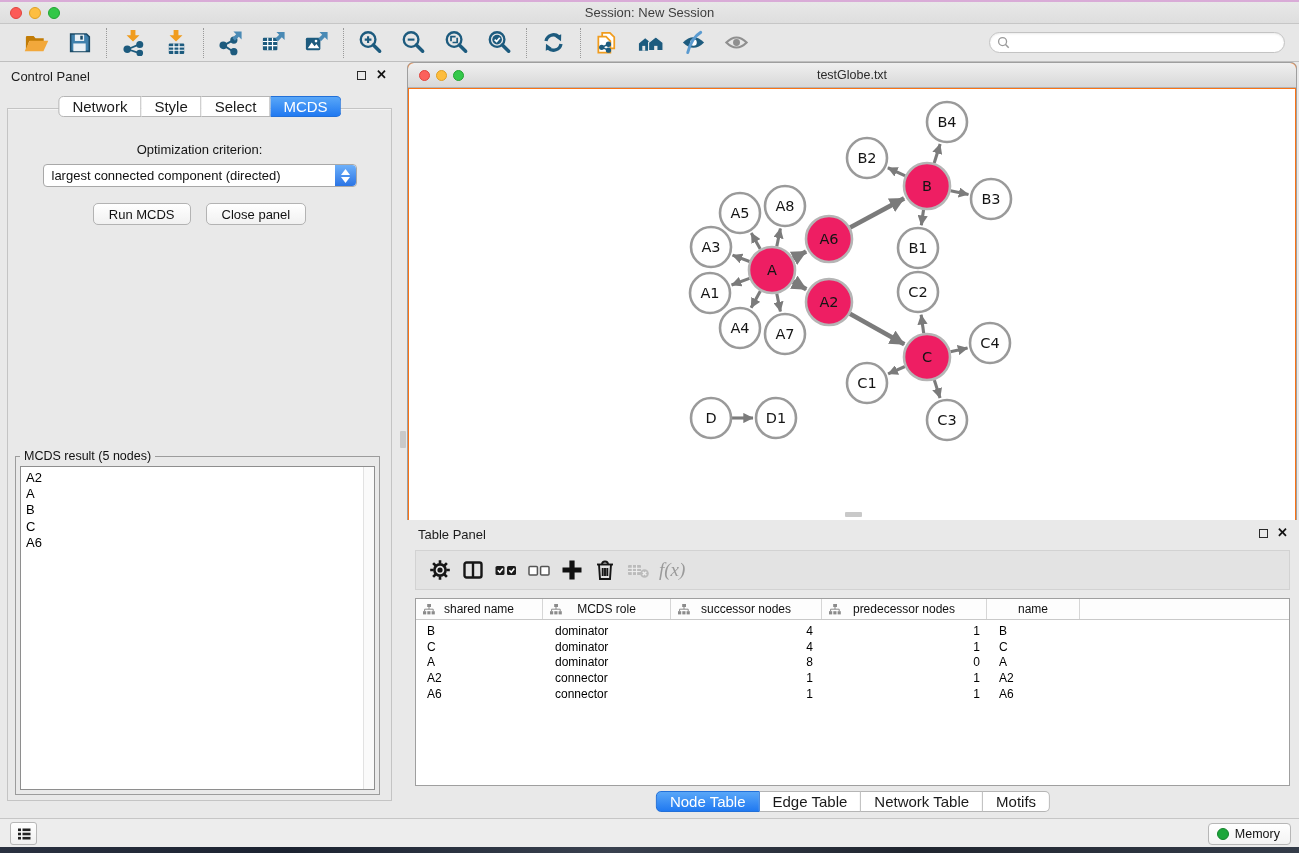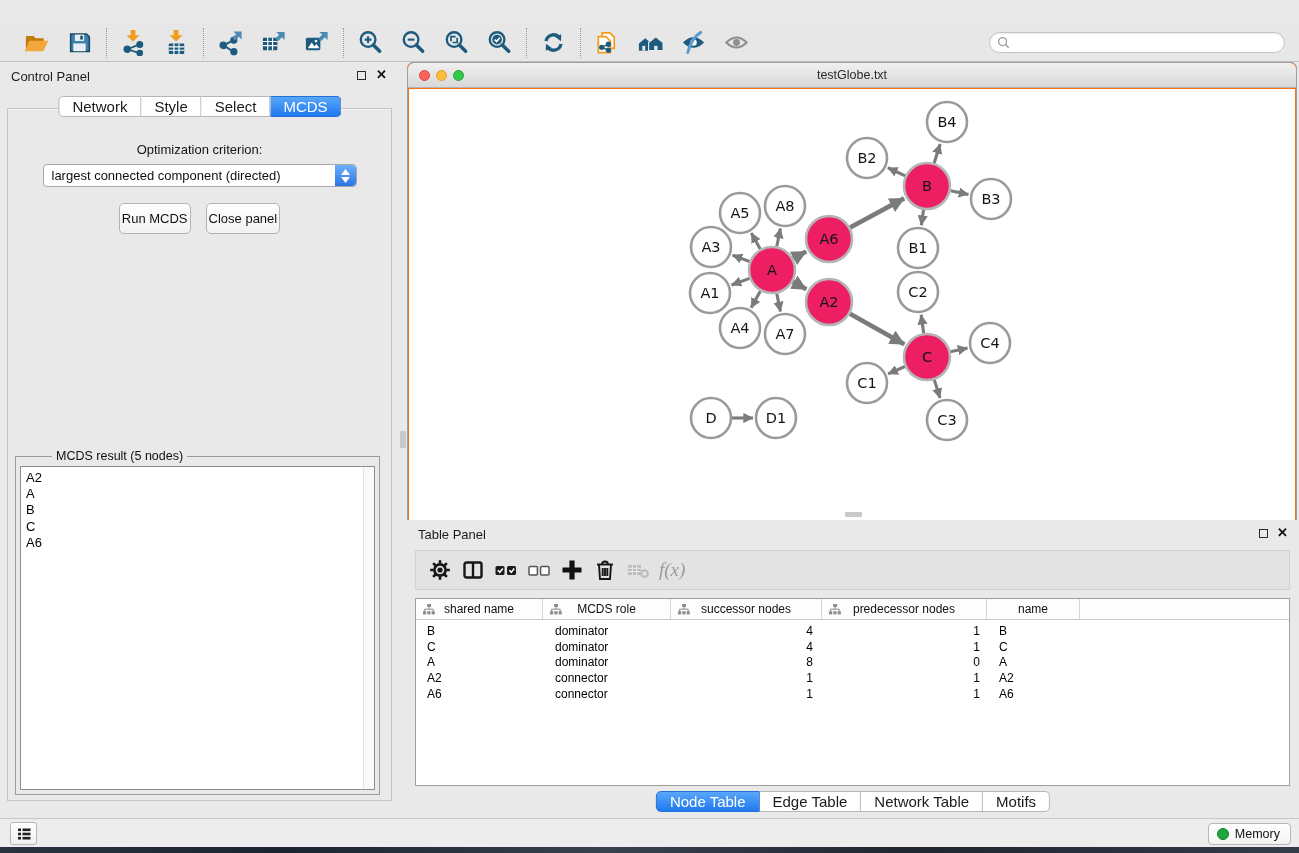--- a/index.html
+++ b/index.html
@@ -47,26 +47,26 @@
   .cp-content { position:absolute; left:7px; right:8px; top:46px; bottom:17px;
     border:1px solid #c4c4c4; background:#e9e9e9; box-shadow:inset 0 1px 0 #f4f4f4; }
   .opt-label { margin-top:33px; text-align:center; font-size:13px; color:#141414; }
   .criterion { position:relative; width:314px; margin:7px auto 16px auto; height:23px; background:#fff;
     border:1px solid #a8a8a8; border-radius:4px; font-size:13px; line-height:21px; padding-left:8px; color:#101010; }
   .criterion .stepper { position:absolute; right:0px; top:0px; bottom:0px; width:21px;
     background:linear-gradient(#6db0fa,#2b74e4); border-radius:0 4px 4px 0; display:flex; flex-direction:column;
     align-items:center; justify-content:center; gap:2px; }
   .stepper svg { display:block; }
   .btn-row { margin-top:13px; display:flex; justify-content:center; gap:15px; }
-  .push-btn { height:31px; padding:0 2px; font-size:13px; color:#111; background:linear-gradient(#ffffff,#f1f1f1);
+  .push-btn { height:22px; padding:0 15px; font-size:13px; color:#111; background:linear-gradient(#ffffff,#f1f1f1);
     border:1px solid #b3b3b3; border-radius:5px; font-family:"Liberation Sans",sans-serif; }
 
   .mcds-fieldset { position:absolute; left:7px; right:11px; top:347px; bottom:5px;
     border:1px solid #9c9c9c; padding:0; }
-  .mcds-legend { position:absolute; top:-8px; left:4px; background:#e9e9e9; padding:0 4px; font-size:12.5px; color:#111;margin-left:32px; }
+  .mcds-legend { position:absolute; top:-8px; left:4px; background:#e9e9e9; padding:0 4px; font-size:12.5px; color:#111; }
   .mcds-list { position:absolute; left:4px; right:4px; top:9px; bottom:4px; background:#fff;
     border:1px solid #8e8e8e; overflow:hidden; }
   .mcds-list::after { content:""; position:absolute; right:0; top:0; bottom:0; width:10px;
     background:#fafafa; border-left:1px solid #e2e2e2; }
   .mcds-item { font-size:13px; line-height:16.2px; padding-left:5px; color:#000; }
   .mcds-item:first-child { margin-top:3px; }
 
   
   .net-window { position:absolute; left:407px; top:62px; width:890px; height:521px;
     background:#f97316; border:1px solid #9f9f9f; border-radius:6px 6px 1px 1px;padding-left:44px; }
@@ -122,20 +122,26 @@
   .mem-dot { width:12px; height:12px; border-radius:50%; background:#1ca63b; border:1px solid #15842d; }
 
   .desktop-strip { position:absolute; left:0; top:847px; width:1299px; height:6px;
     background:linear-gradient(90deg,#2a3140,#1b2230 22%,#39414f 47%,#20252f 70%,#343c49); }
 </style>
 </head>
 <body>
 
 <div class="app">
 
+  <div class="titlebar">
+    <span class="tl r"></span>
+    <span class="tl y"></span>
+    <span class="tl g"></span>
+    <div class="title">Session: New Session</div>
+  </div>
 
   <div class="toolbar">
     <div class="tb-group">
       <svg class="tbi" viewBox="0 0 28 28">
           <path fill="#c27c06" d="M3 23 V8.5 q0-1.2 1.2-1.2 h6.8 l2 2.2 h8.5 v3 H6.5z"></path>
           <path fill="#f2a83b" d="M1.8 23 L6.8 12.3 h19.4 L21.2 23z"></path>
         </svg>
       <svg class="tbi" viewBox="0 0 28 28">
           <path fill="#3f81ad" stroke="#1b4a66" stroke-width="1.6" d="M4.8 5.2 h16.4 l3 3 V23.2 H4.8z"></path>
           <rect x="9.2" y="5.8" width="9.6" height="6.6" fill="#e9f0f5"></rect>

